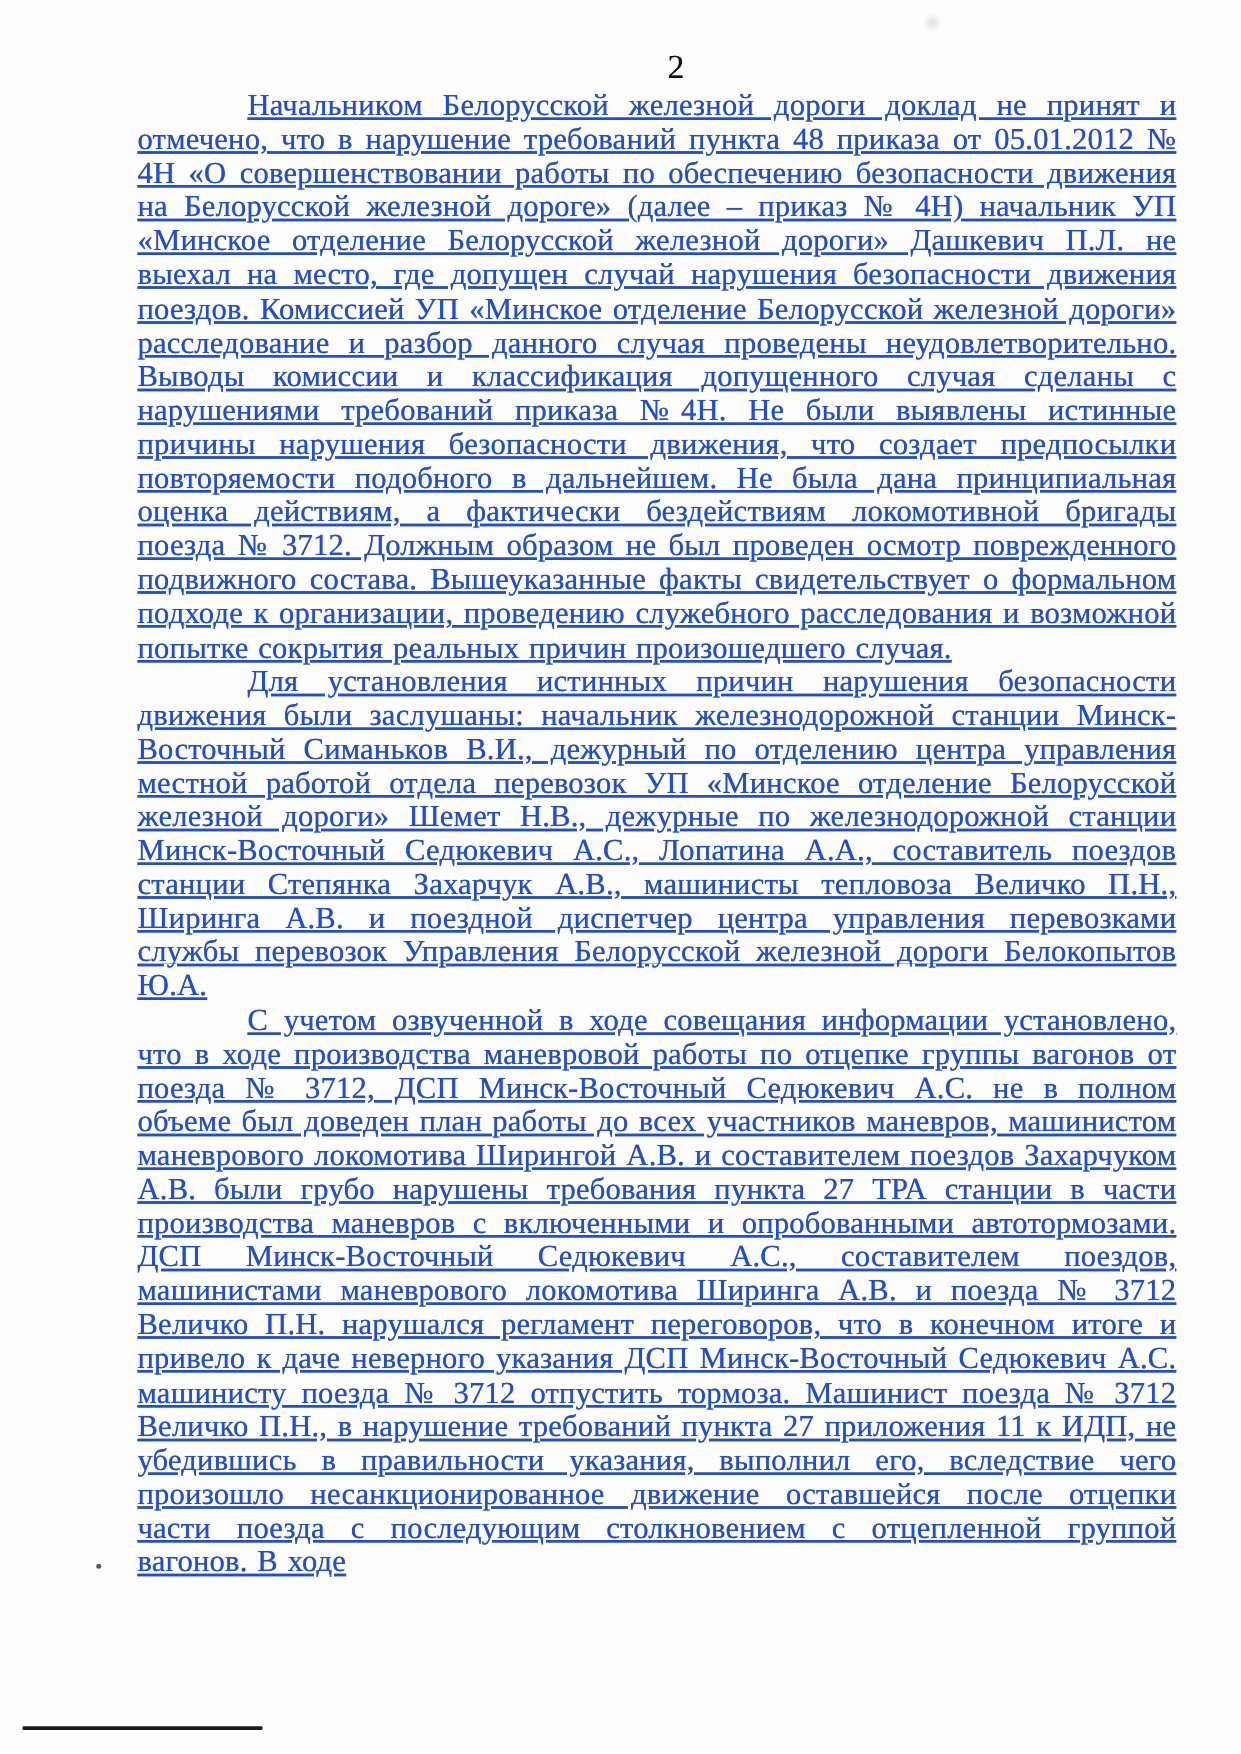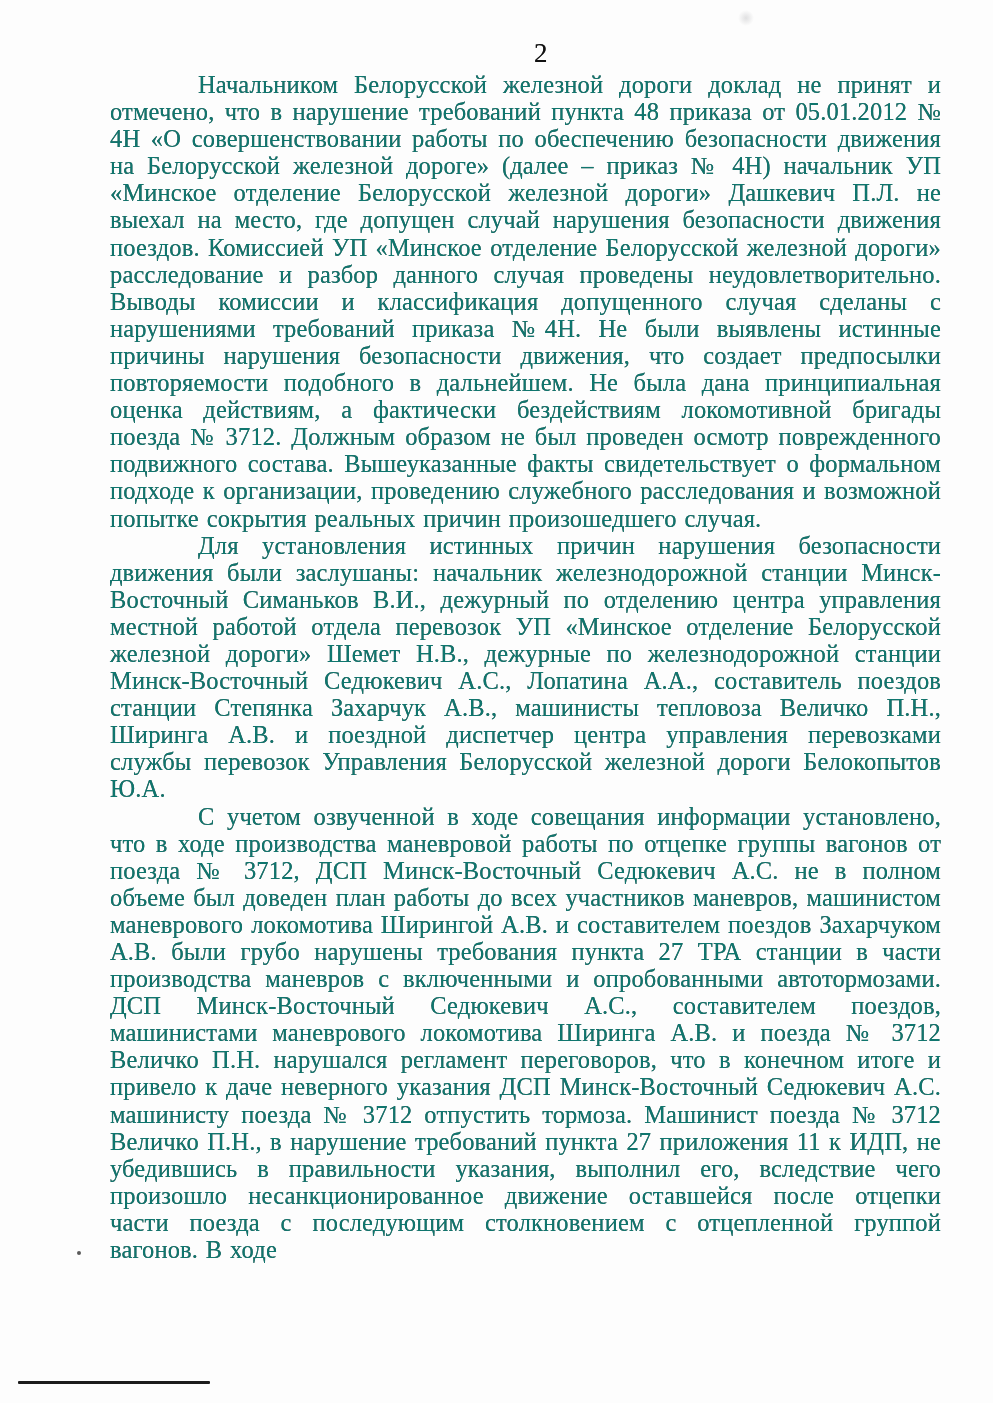--- a/index.html
+++ b/index.html
@@ -40,22 +40,23 @@
     position: absolute;
     left: 110px;
     top: 71px;
     width: 831px;
     font-size: 24.5px;
     line-height: 27.1px;
     text-align: justify;
     text-justify: inter-word;
     letter-spacing: 0.15px;
     word-spacing: 1.5px;
-    color: #0f766e;
+    color: #1d4ed8;
     text-shadow: 0 0 0.6px rgba(25,25,25,0.7);
+    text-decoration: underline;
   }
   .para {
     margin: 0;
     padding: 0;
     text-indent: 88px;
   }
   
   .speck {
     position: absolute;
     left: 77px;

